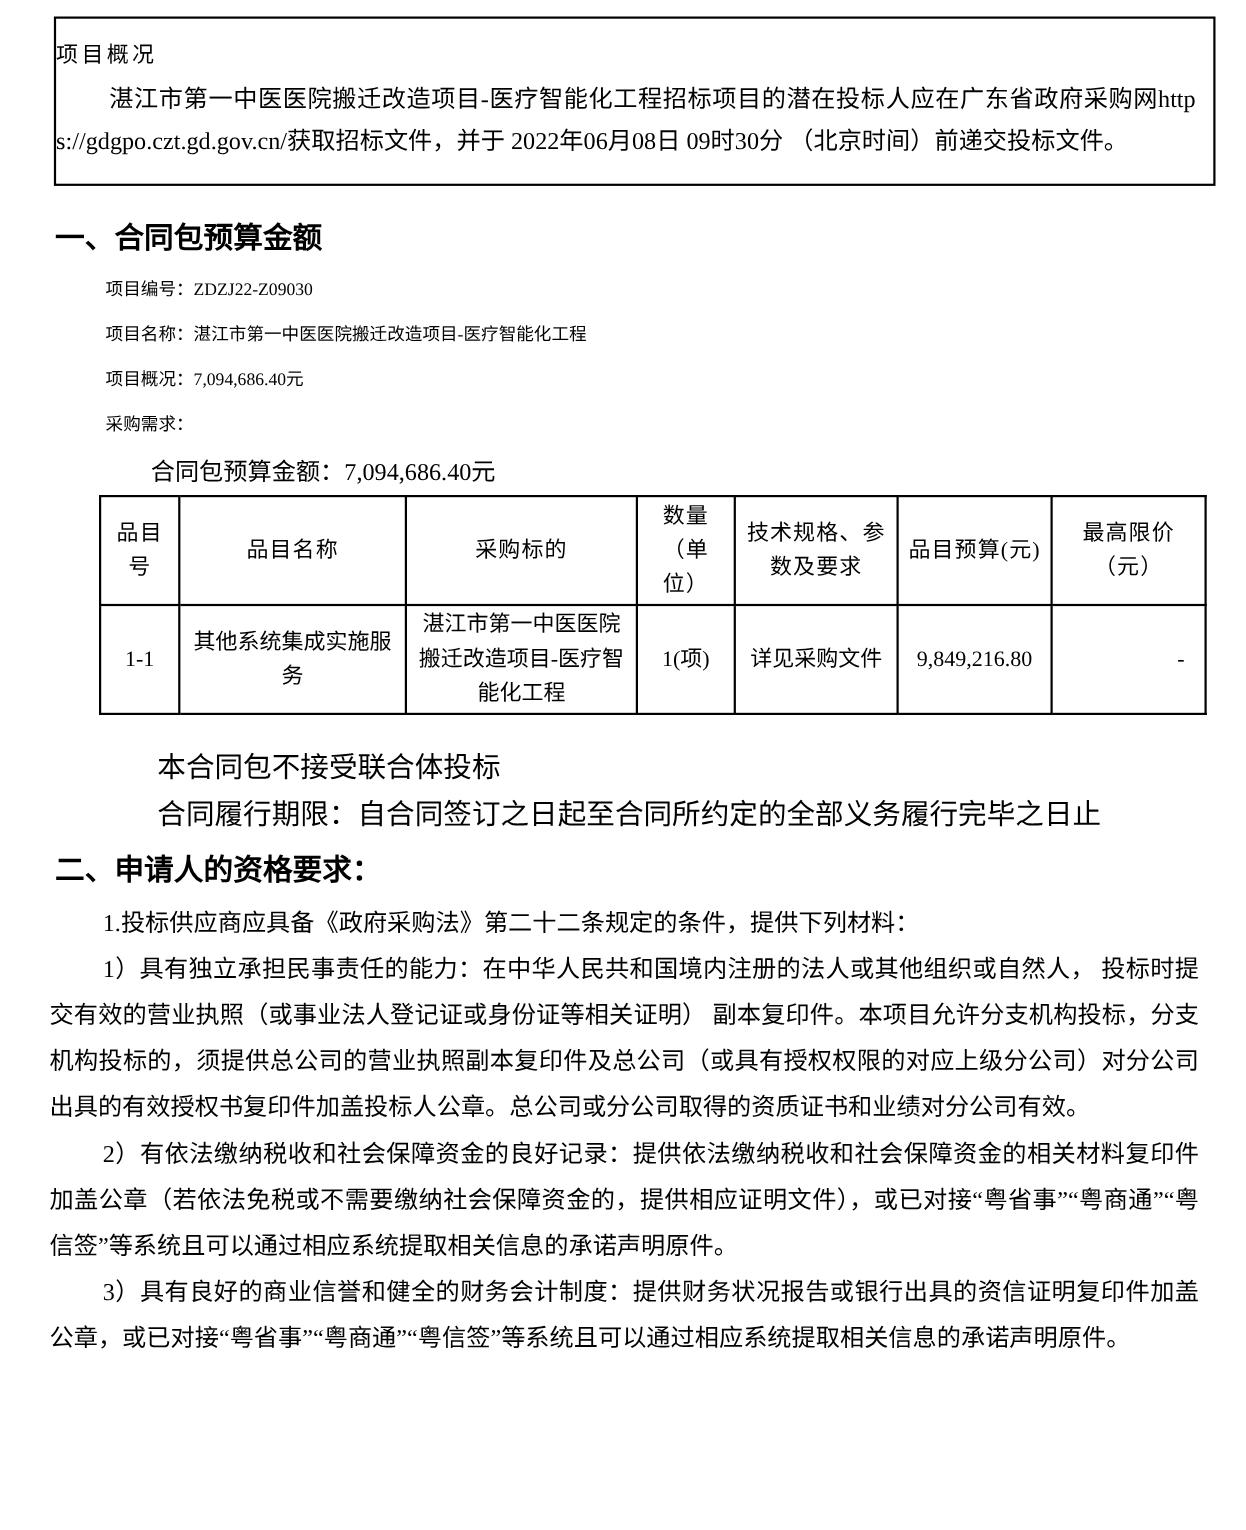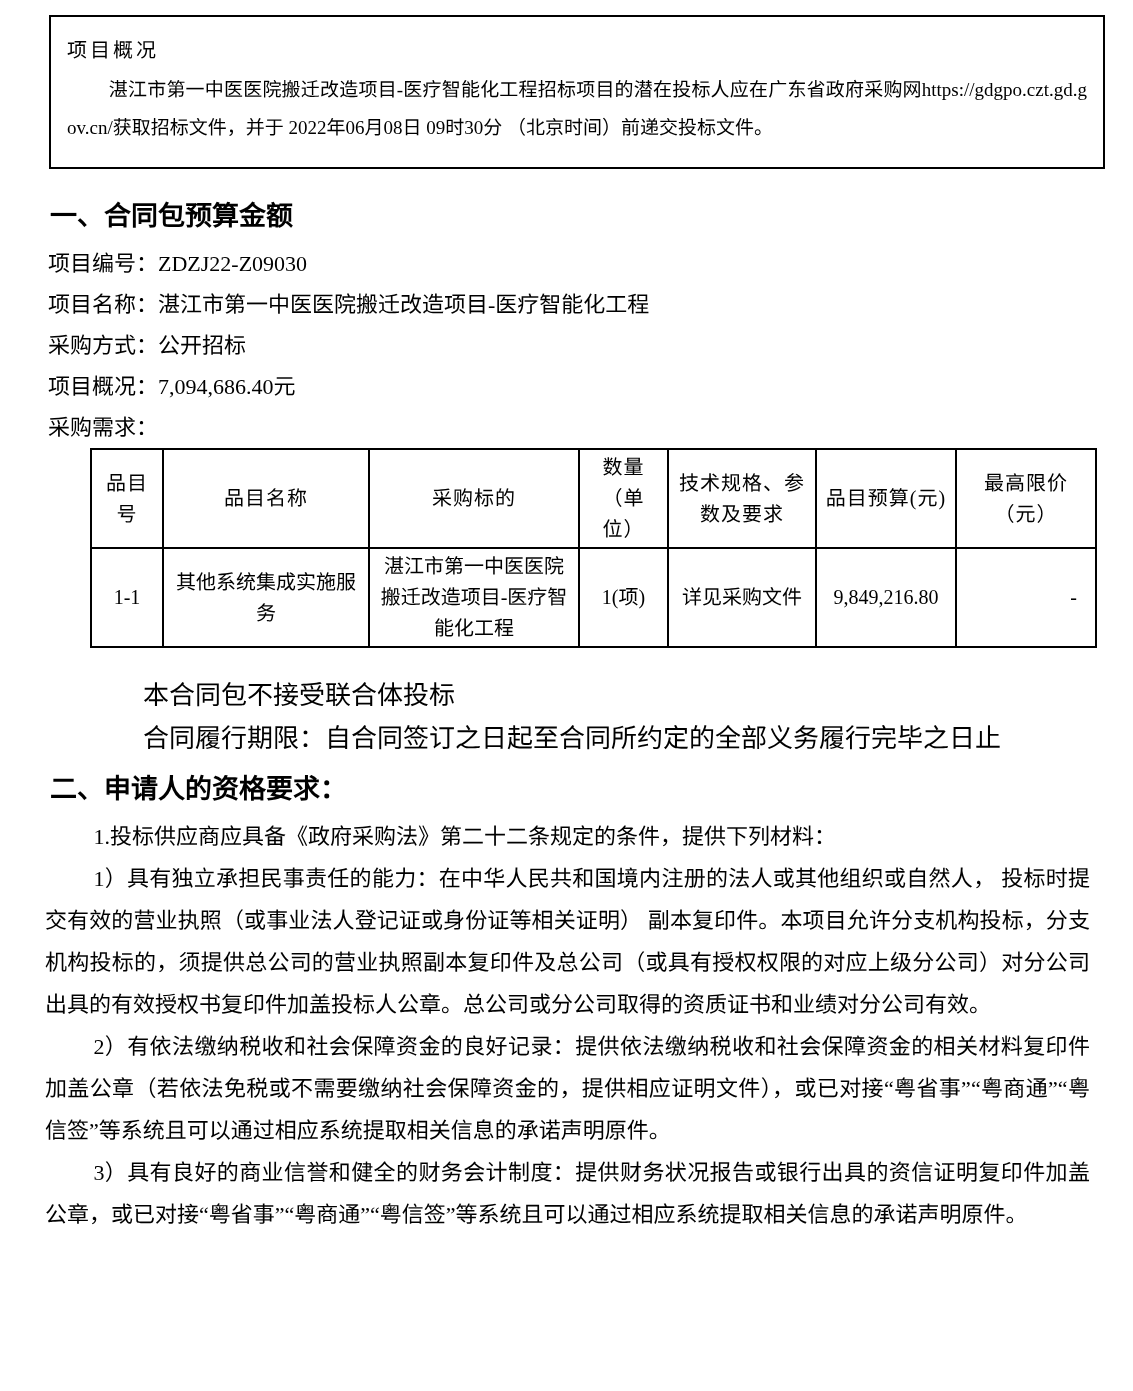--- a/index.html
+++ b/index.html
@@ -10,50 +10,50 @@
     font-family: "Liberation Serif", "DejaVu Serif", serif;
     overflow: hidden;
   }
   .page { position: relative; width: 1133px; height: 1391px; }
 
   
   .overview-box {
     margin: 15px 0 0 49px;
     width: 1056px;
     border: 2px solid #000;
-    padding: 18px 16px 20px 16px;
+    padding: 18px 16px 20px 0;
   }
   .box-title {
     font-size: 20px;
     letter-spacing: 3px;
     line-height: 30px;
   }
   .box-para {
     margin-top: 6px;
-    font-size: 19px;
+    font-size: 22px;
     line-height: 38px;
     text-indent: 2.2em;
     text-align: justify;
     word-break: break-all;
   }
 
   
   .sec-heading {
     margin-left: 50px;
     font-size: 27px;
     font-weight: bold;
     line-height: 34px;
   }
   .h1 { margin-top: 30px; }
   .h2 { margin-top: 12px; }
 
   
   .info-lines {
-    margin: 10px 0 0 48px;
-    font-size: 22px;
+    margin: 10px 0 0 96px;
+    font-size: 16px;
     line-height: 41px;
     list-style: none;
   }
   .pkg-lines {
     margin: 0 0 0 137px;
     font-size: 22px;
     line-height: 43px;
     list-style: none;
   }
 
@@ -101,26 +101,26 @@
   <div class="overview-box">
     <div class="box-title">项目概况</div>
     <p class="box-para">湛江市第一中医医院搬迁改造项目-医疗智能化工程招标项目的潜在投标人应在广东省政府采购网https://gdgpo.czt.gd.gov.cn/获取招标文件，并于 2022年06月08日 09时30分 （北京时间）前递交投标文件。</p>
   </div>
 
   <div class="sec-heading h1">一、合同包预算金额</div>
 
   <ul class="info-lines">
     <li>项目编号：ZDZJ22-Z09030</li>
     <li>项目名称：湛江市第一中医医院搬迁改造项目-医疗智能化工程</li>
-    <li>采购方式：公开招标</li>
     <li>项目概况：7,094,686.40元</li>
     <li>采购需求：</li>
   </ul>
 
   <ul class="pkg-lines">
+    <li>合同包预算金额：7,094,686.40元</li>
   </ul>
 
   <table class="items">
     <colgroup>
       <col style="width:72px">
       <col style="width:206px">
       <col style="width:210px">
       <col style="width:89px">
       <col style="width:148px">
       <col style="width:140px">

